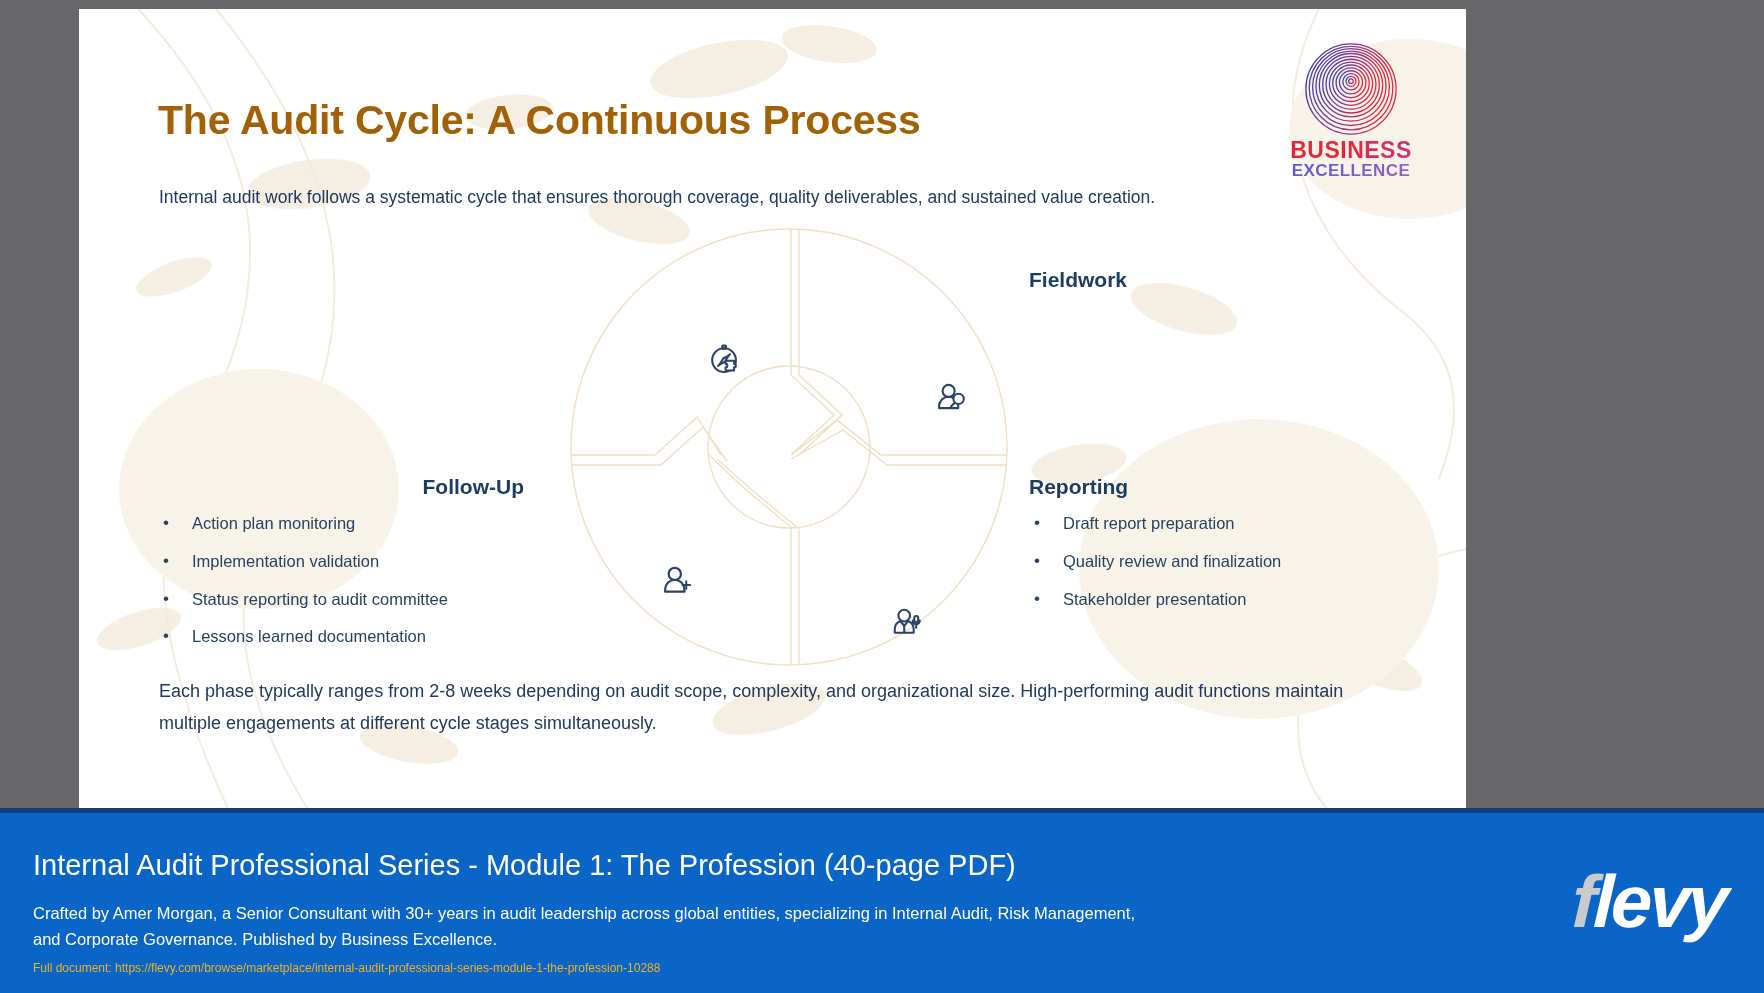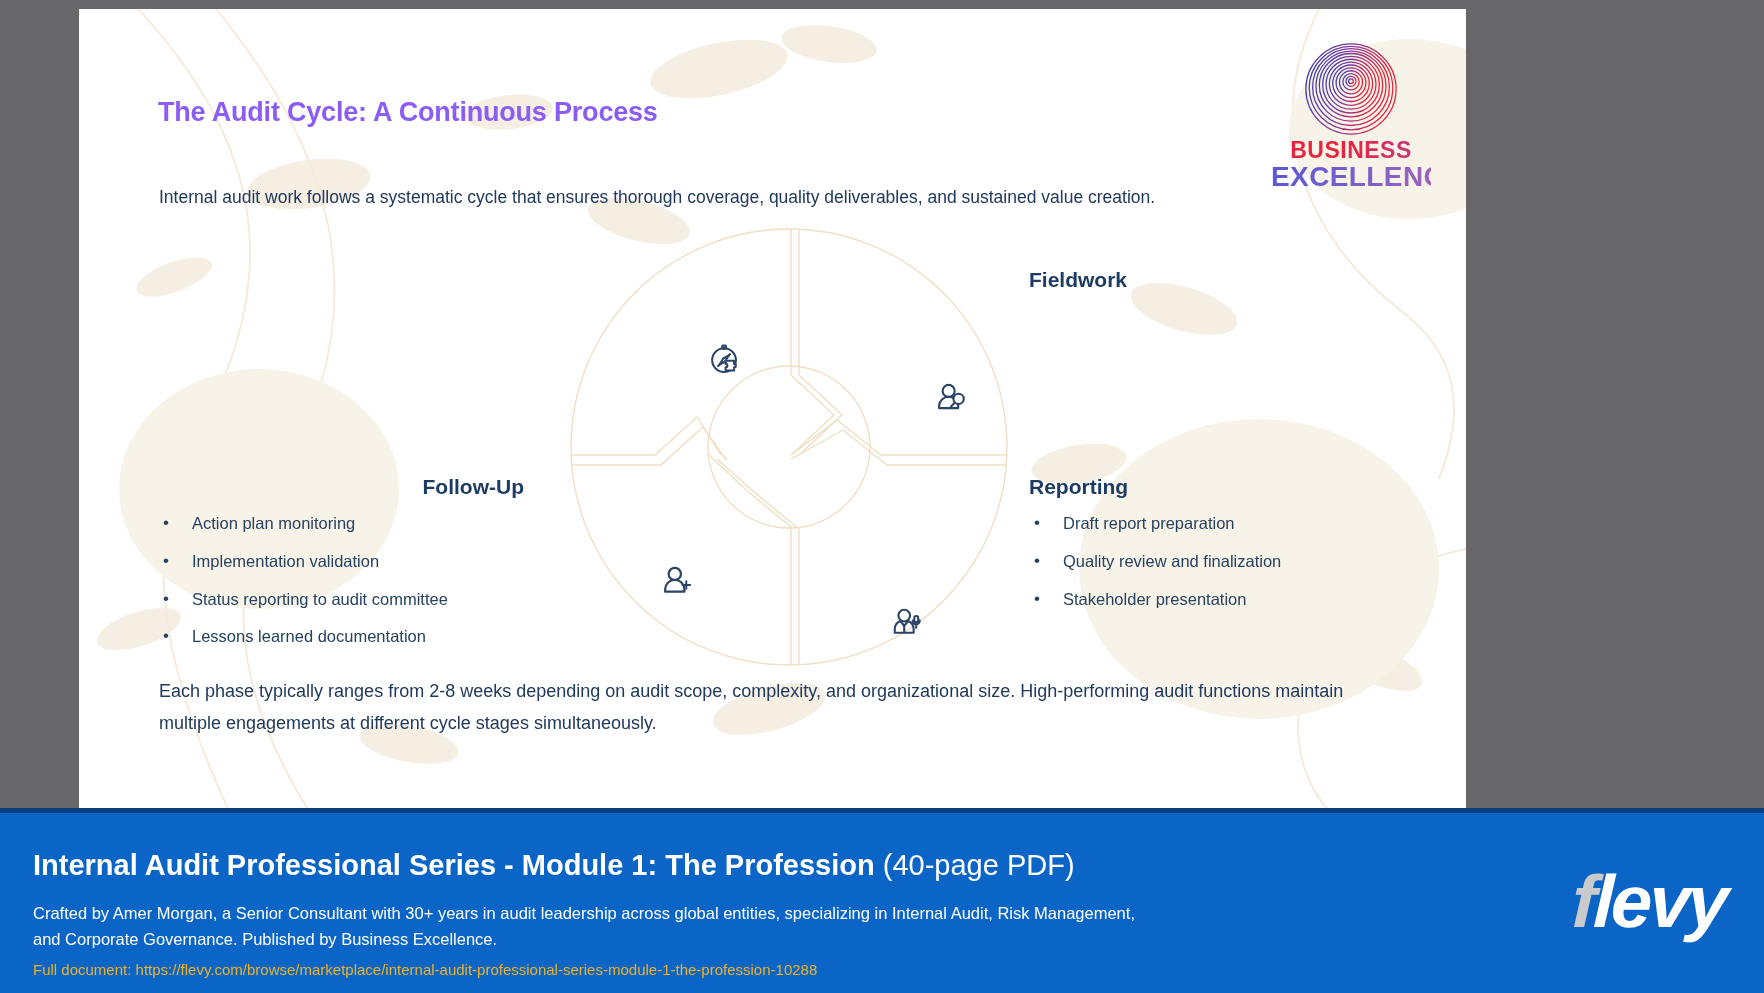--- a/index.html
+++ b/index.html
@@ -24,23 +24,23 @@
     height: 802px;
     background: #ffffff;
     overflow: hidden;
   }
 
   
   #title {
     position: absolute;
     left: 79px;
     top: 88px;
-    font-size: 27px;
-    font-weight: bold;
-    color: #8b5cf6;
+    font-size: 41px;
+    font-weight: bold;
+    color: #a16207;
     letter-spacing: -0.2px;
     white-space: nowrap;
   }
   #subtitle {
     position: absolute;
     left: 80px;
     top: 178px;
     font-size: 17.5px;
     color: #21395c;
     white-space: nowrap;
@@ -64,21 +64,21 @@
     font-size: 23px;
     font-weight: bold;
     letter-spacing: 0.5px;
     line-height: 1.02;
     background: linear-gradient(90deg,#e8243c 0%,#e8243c 45%,#c03a8a 100%);
     -webkit-background-clip: text;
     background-clip: text;
     color: transparent;
   }
   #brand .b2 {
-    font-size: 28px;
+    font-size: 17px;
     font-weight: bold;
     letter-spacing: 0.4px;
     line-height: 1.05;
     background: linear-gradient(90deg,#5b57d4 0%,#7a5fc9 55%,#9d63bd 100%);
     -webkit-background-clip: text;
     background-clip: text;
     color: transparent;
   }
 
   
@@ -151,36 +151,36 @@
     overflow: hidden;
   }
   #banner-title {
     position: absolute;
     left: 33px;
     top: 36px;
     font-size: 29px;
     color: #ffffff;
     white-space: nowrap;
   }
-  #banner-title b { font-weight: bold; }
+  #banner-title b { font-weight: normal; }
   #banner-title span.pg { font-weight: normal; }
   #banner-desc {
     position: absolute;
     left: 33px;
     top: 88px;
     width: 1130px;
     font-size: 16.5px;
     line-height: 1.55;
     color: #ffffff;
   }
   #banner-url {
     position: absolute;
     left: 33px;
     top: 148px;
-    font-size: 15px;
+    font-size: 12px;
     color: #f0b323;
     white-space: nowrap;
   }
   #flevy {
     position: absolute;
     right: 38px;
     top: 52px;
     font-size: 74px;
     font-weight: bold;
     font-style: italic;

